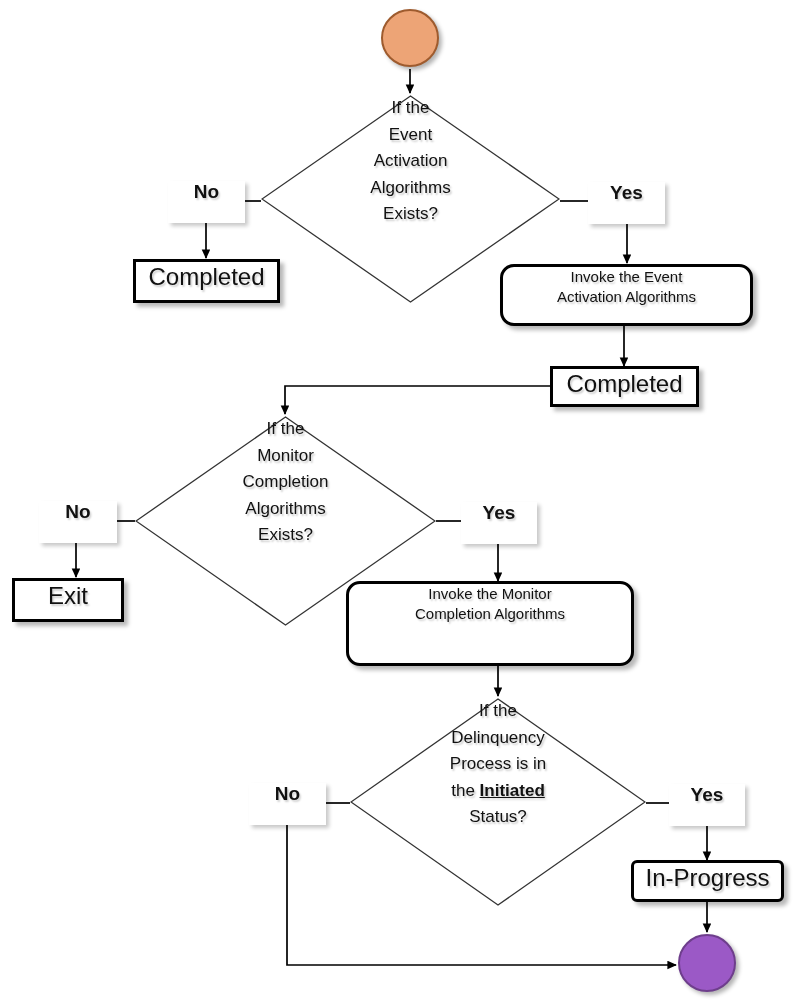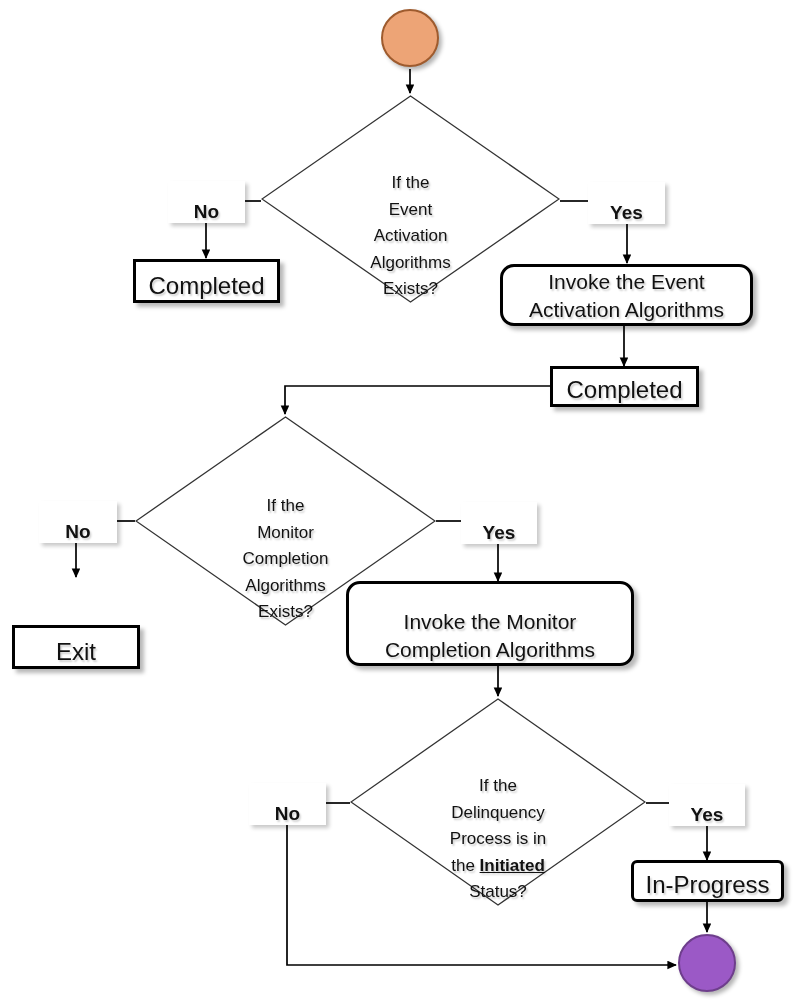--- a/index.html
+++ b/index.html
@@ -23,21 +23,21 @@
     left: 0;
     top: 0;
     width: 802px;
     height: 1007px;
     pointer-events: none;
   }
   .node {
     position: absolute;
     box-sizing: border-box;
     display: flex;
-    align-items: flex-end;
+    align-items: flex-start;
     justify-content: center;
     text-align: center;
     color: #111111;
   }
 
   
   .circle {
     border-radius: 50%;
     box-shadow: 3px 3px 4px rgba(0,0,0,0.30);
   }
@@ -53,21 +53,21 @@
   
   .rect {
     background: #ffffff;
     border: 3px solid #000000;
     box-shadow: 4px 4px 4px rgba(0,0,0,0.28);
     font-size: 24px;
     line-height: 1.22;
   }
   .rounded {
     border-radius: 14px;
-    font-size: 21px;
+    font-size: 15px;
     line-height: 1.3;
   }
 
   
   .edge-label {
     background: #ffffff;
     border: 0;
     box-shadow: 3px 3px 4px rgba(0,0,0,0.22);
     font-size: 19px;
     color: #111111;
@@ -196,21 +196,21 @@
 Monitor
 Completion
 Algorithms
 Exists?</div>
   </div>
 
   <div class="node edge-label" style="left:39px; top:501px; width:78px; height:42px;">
     <span class="ltext">No</span>
   </div>
 
-  <div class="node rect" style="left:12px; top:578px; width:128px; height:44px;margin-top:47px;">
+  <div class="node rect" style="left:12px; top:578px; width:112px; height:44px;">
     <span class="rtext">Exit</span>
   </div>
 
   <div class="node edge-label" style="left:461px; top:502px; width:76px; height:42px;">
     <span class="ltext">Yes</span>
   </div>
 
   <div class="node rect rounded" style="left:346px; top:581px; width:288px; height:85px;">
     <span class="rtext">Invoke the Monitor
 Completion Algorithms</span>

